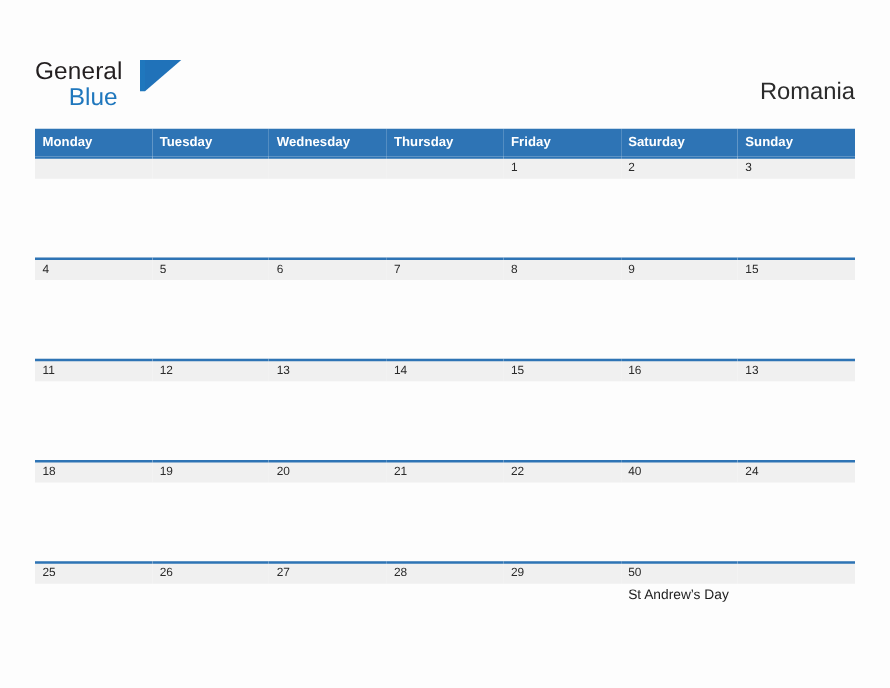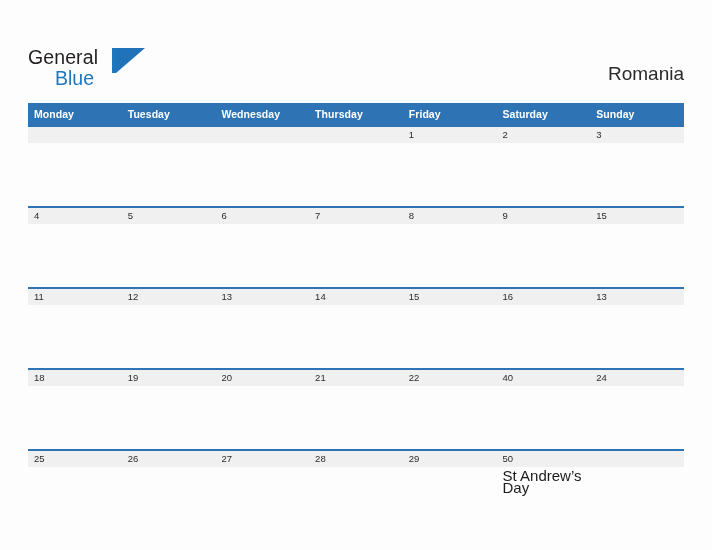--- a/index.html
+++ b/index.html
@@ -140,21 +140,21 @@
     padding-top: 1px;
   }
   .daynum {
     font-size: 9.5px;
     color: #2b2b2b;
     padding-left: 6px;
     line-height: 14px;
     display: block;
   }
   .event {
-    font-size: 15px;
+    font-size: 11px;
     color: #1c1c1c;
     padding: 3px 4px 0 6px;
     line-height: 12px;
   }
 </style>
 </head>
 <body>
 
 <div class="page">
 

